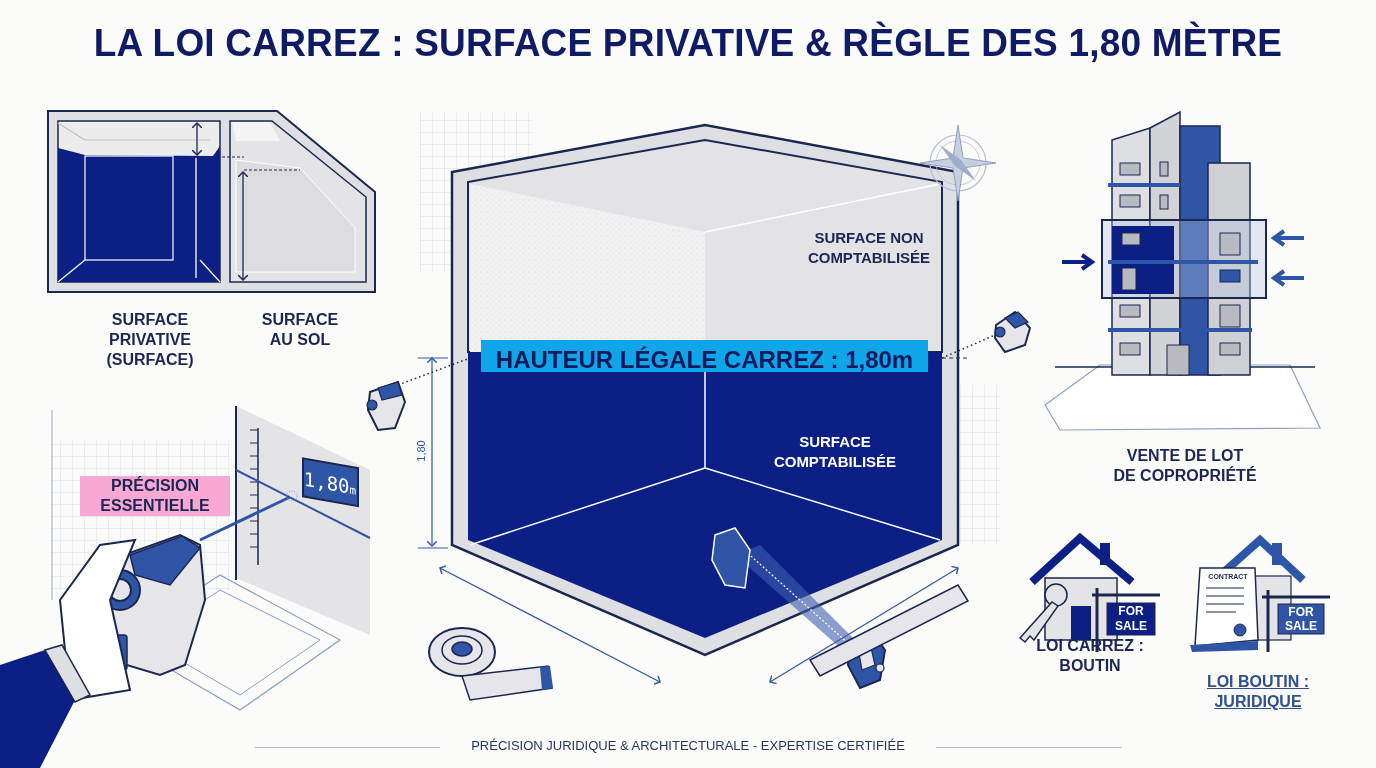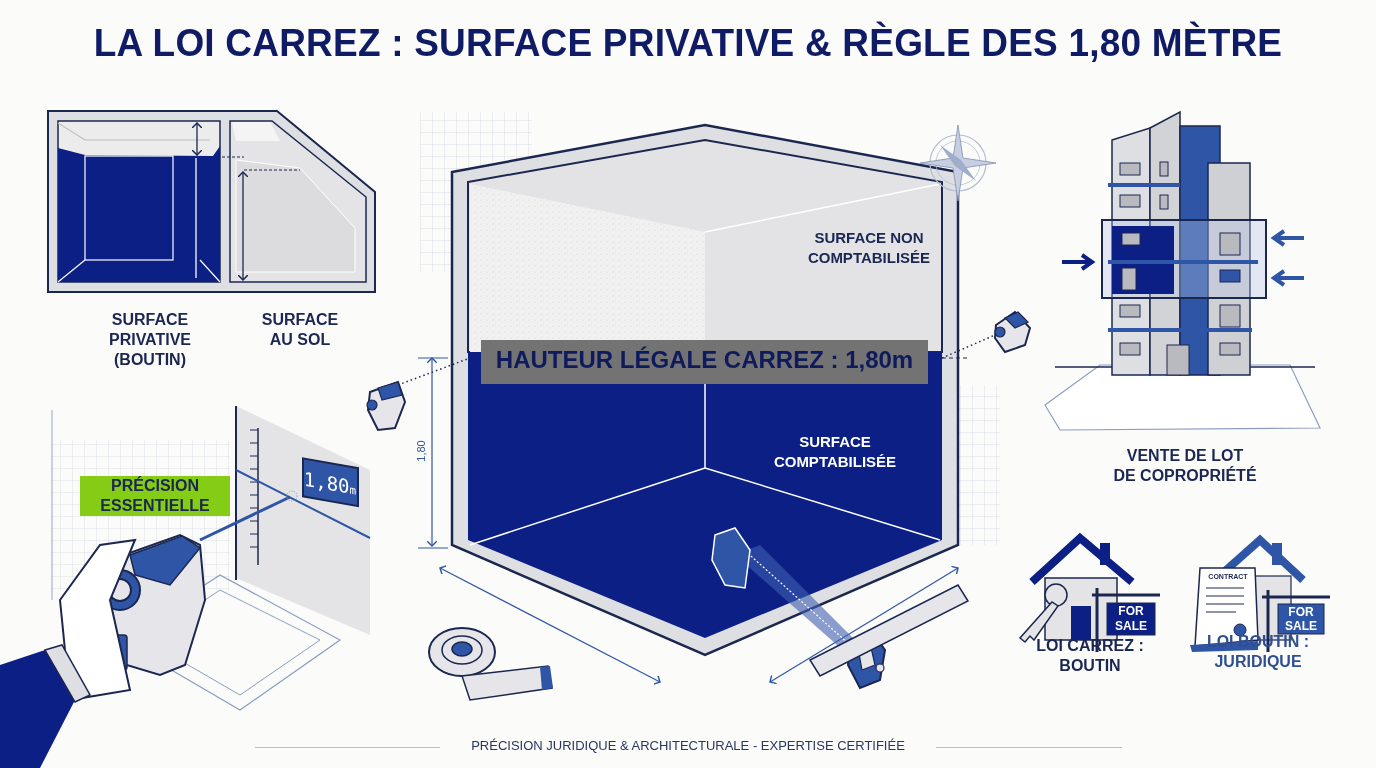--- a/index.html
+++ b/index.html
@@ -4,21 +4,21 @@
 <style>
   html, body { margin:0; padding:0; }
   body { width:1376px; height:768px; overflow:hidden; background:#fbfbfa; position:relative;
          font-family:"Liberation Sans", "DejaVu Sans", sans-serif; color:#0f1d5c; }
   .abs { position:absolute; }
   .title { left:0; top:22px; width:1376px; text-align:center; font-weight:700; font-size:37px;
            letter-spacing:0.2px; color:#101b66; transform:scaleY(1.05); }
   .lbl { position:absolute; font-weight:700; text-align:center; line-height:20px; font-size:16px; color:#1b2653; }
   .lbl.white { color:#ffffff; }
   .lbl.blue2 { color:#2f4f8f; }
-  .banner { left:481px; top:340px; width:447px; height:44px; background:#737373; text-align:center;
+  .banner { left:481px; top:340px; width:447px; height:32px; background:#0ea5e9; text-align:center;
             font-weight:700; font-size:24px; line-height:40px; color:#0f1a5c; }
   .footer { left:0; top:738px; width:1376px; text-align:center; font-size:13px; color:#2a3560; }
   .footer-line { top:747px; height:1px; background:#b9bfcc; }
   svg { position:absolute; left:0; top:0; }
 </style>
 </head>
 <body>
 
 <div class="abs title">LA LOI CARREZ : SURFACE PRIVATIVE &amp; RÈGLE DES 1,80 MÈTRE</div>
 
@@ -236,28 +236,28 @@
   <g>
     <line x1="1268" y1="590" x2="1268" y2="652" stroke="#1c2750" stroke-width="3"></line>
     <line x1="1262" y1="597" x2="1330" y2="597" stroke="#1c2750" stroke-width="3"></line>
     <rect x="1278" y="604" width="46" height="30" fill="#2f56a6" stroke="#1c2750" stroke-width="1"></rect>
   </g>
 </svg>
 
 <div class="lbl" style="left:70px;top:310px;width:160px;">
   <div>SURFACE</div>
   <div>PRIVATIVE</div>
-  <div>(BOUTIN)</div>
+  <div>(SURFACE)</div>
 </div>
 <div class="lbl" style="left:235px;top:310px;width:130px;">
   <div>SURFACE</div>
   <div>AU SOL</div>
 </div>
 
-<div class="lbl" style="left:80px;top:476px;width:150px;background:#84cc16;">
+<div class="lbl" style="left:80px;top:476px;width:150px;background:#f9a8d4;">
   <div>PRÉCISION</div>
   <div>ESSENTIELLE</div>
 </div>
 <div class="abs" style="left:303px;top:466px;width:54px;height:34px;color:#ffffff;font-size:19px;text-align:center;line-height:34px;font-family:'DejaVu Sans Mono',monospace;transform:skewY(10deg);">
   <span>1,80</span><span style="font-size:11px;">m</span>
 </div>
 
 <div class="lbl" style="left:779px;top:228px;width:180px;font-size:15px;">
   <div>SURFACE NON</div>
   <div>COMPTABILISÉE</div>
@@ -281,20 +281,20 @@
 <div class="lbl white" style="left:1278px;top:605px;width:46px;font-size:12px;line-height:14px;">
   <div>FOR</div>
   <div>SALE</div>
 </div>
 <div class="abs" style="left:1203px;top:573px;width:50px;font-size:7px;font-weight:700;color:#1c2750;text-align:center;">CONTRACT</div>
 
 <div class="lbl" style="left:1020px;top:636px;width:140px;">
   <div>LOI CARREZ :</div>
   <div>BOUTIN</div>
 </div>
-<div class="lbl blue2" style="left:1188px;top:632px;width:140px;">
+<div class="lbl blue2" style="left:1188px;top:672px;width:140px;text-decoration:underline;">
   <div>LOI BOUTIN :</div>
   <div>JURIDIQUE</div>
 </div>
 
 <div class="abs footer-line" style="left:255px;width:185px;"></div>
 <div class="abs footer-line" style="left:936px;width:186px;"></div>
 <div class="abs footer">PRÉCISION JURIDIQUE &amp; ARCHITECTURALE - EXPERTISE CERTIFIÉE</div>
 
 </body></html>

